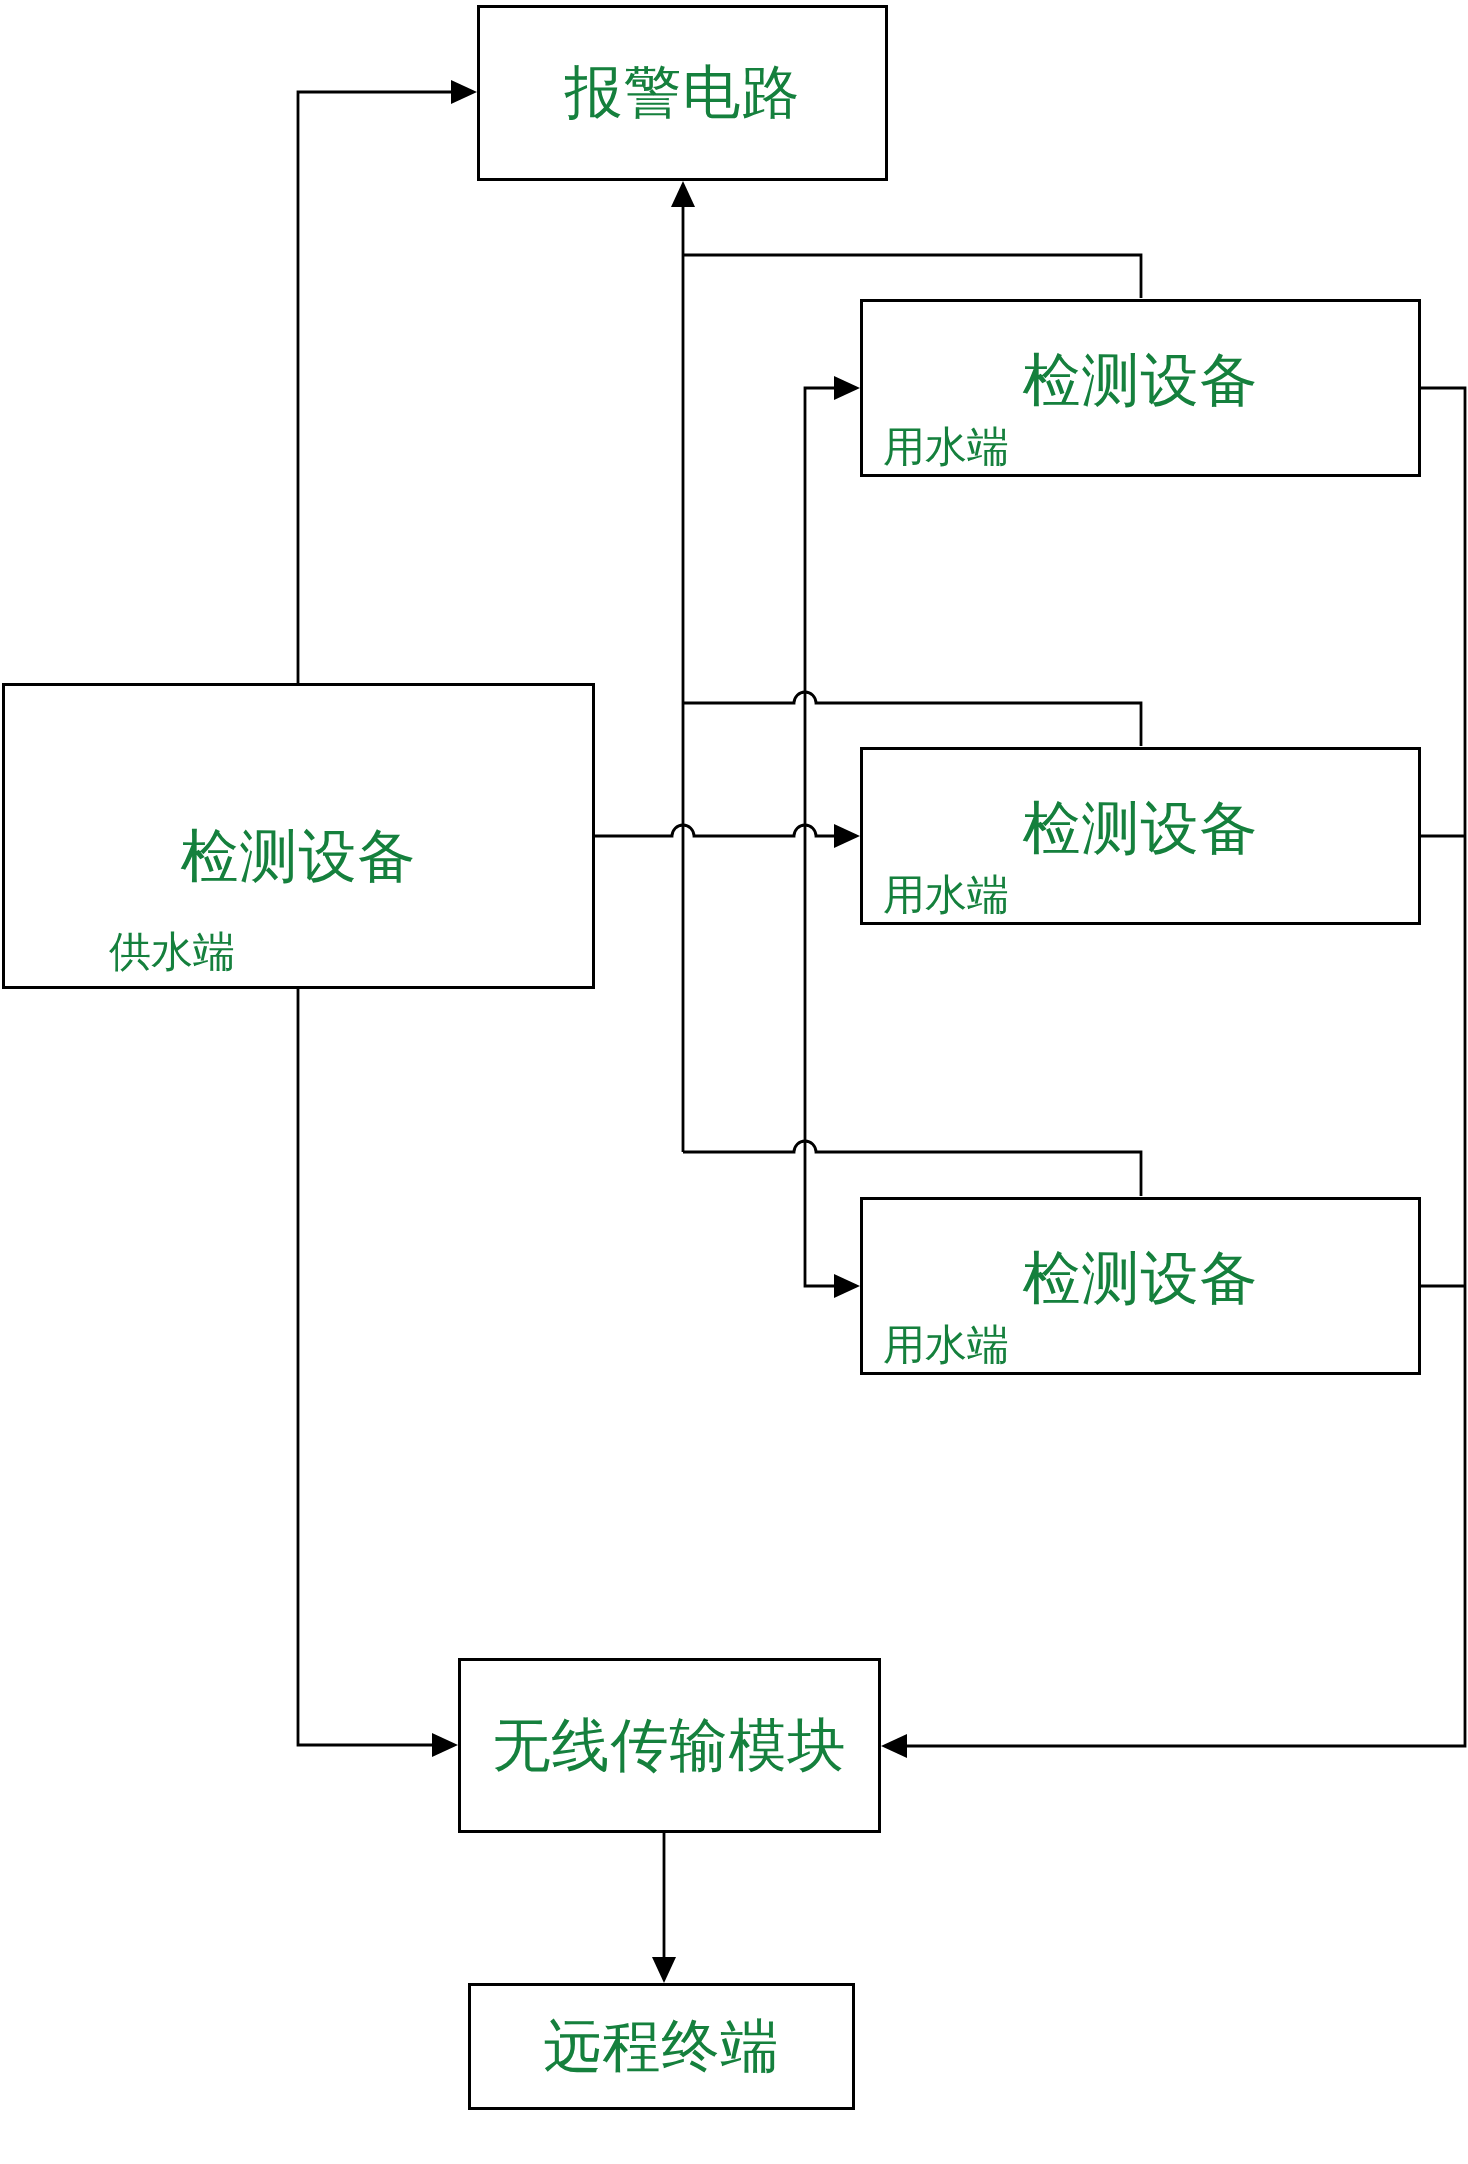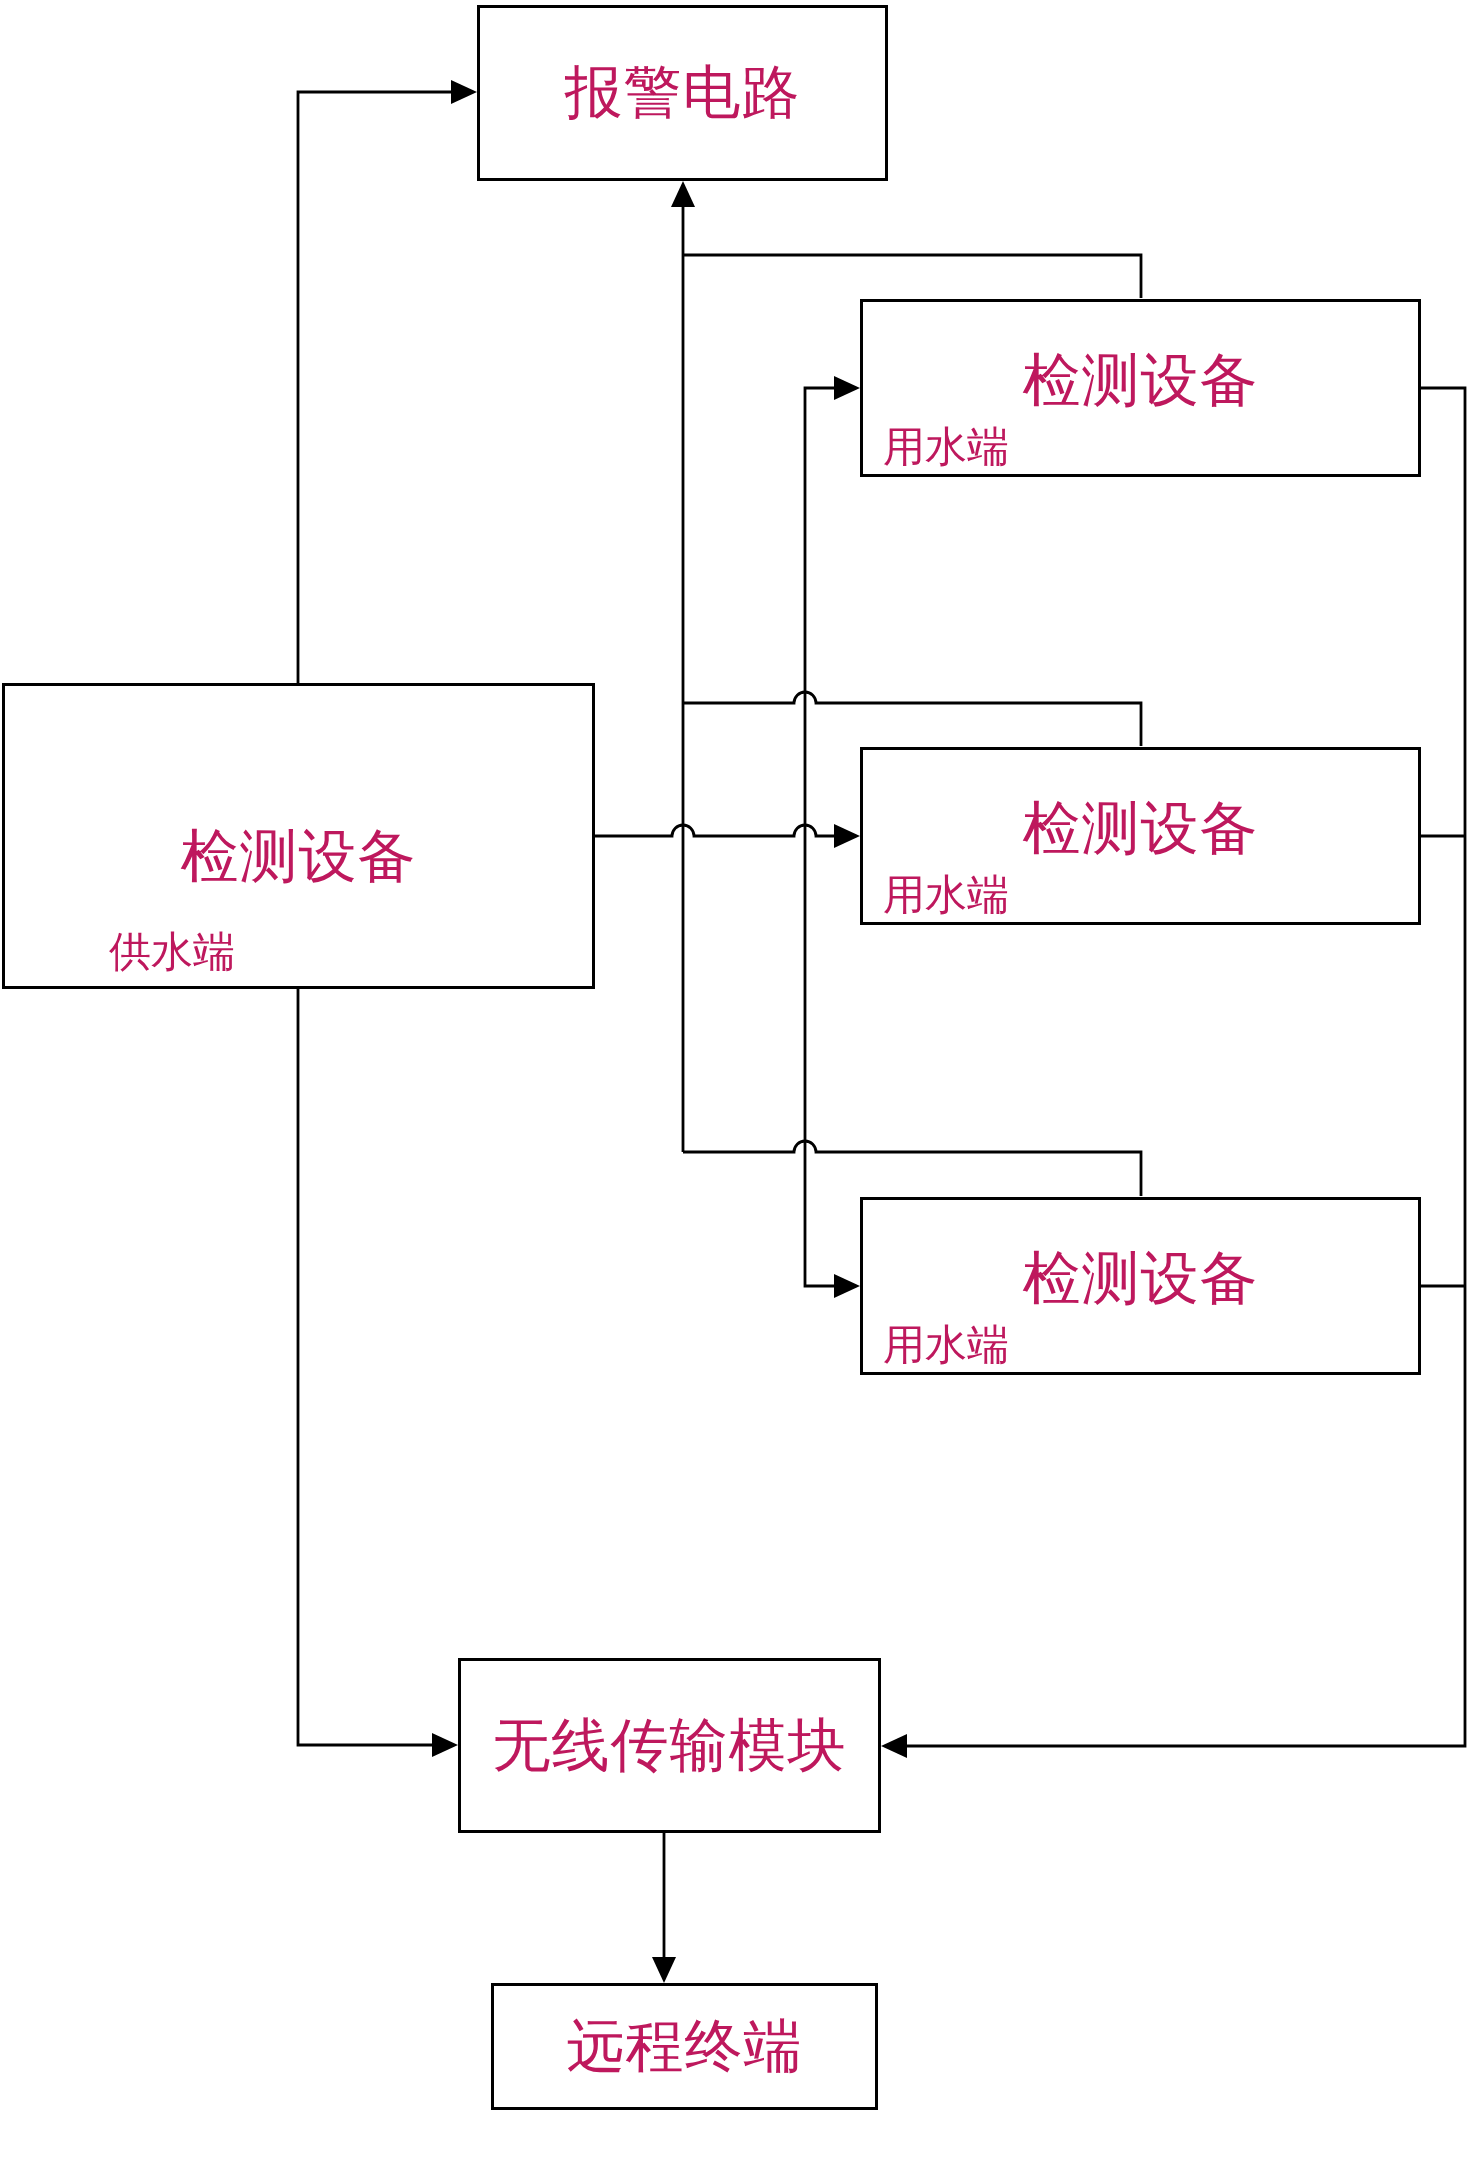--- a/index.html
+++ b/index.html
@@ -6,21 +6,21 @@
     margin: 0;
     padding: 0;
     background: #ffffff;
   }
   .canvas {
     position: relative;
     width: 1468px;
     height: 2164px;
     background: #ffffff;
     font-family: "Liberation Serif", "DejaVu Serif", serif;
-    color: #be185d;
+    color: #15803d;
     overflow: hidden;
   }
   svg.connector-layer {
     position: absolute;
     left: 0;
     top: 0;
     width: 1468px;
     height: 2164px;
   }
   svg.connector-layer path.wire {
@@ -62,21 +62,21 @@
   .node.flex-center .label-main {
     position: static;
   }
   
   .node.alarm     { left: 477px;  top: 5px;    width: 411px; height: 176px; }
   .node.supply    { left: 2px;    top: 683px;  width: 593px; height: 306px; }
   .node.consumer1 { left: 860px;  top: 299px;  width: 561px; height: 178px; }
   .node.consumer2 { left: 860px;  top: 747px;  width: 561px; height: 178px; }
   .node.consumer3 { left: 860px;  top: 1197px; width: 561px; height: 178px; }
   .node.wireless  { left: 458px;  top: 1658px; width: 423px; height: 175px; }
-  .node.terminal  { left: 491px;  top: 1983px; width: 387px; height: 127px; }
+  .node.terminal  { left: 468px;  top: 1983px; width: 387px; height: 127px; }
 
   .node.supply .label-main { top: 142px; }
   .node.supply .label-sub  { left: 104px; top: 214px; margin-top: 31px; }
   .node.consumer1 .label-main,
   .node.consumer2 .label-main,
   .node.consumer3 .label-main { top: 50px; }
   .node.consumer1 .label-sub,
   .node.consumer2 .label-sub,
   .node.consumer3 .label-sub { left: 20px; top: 124px; }
 </style>

